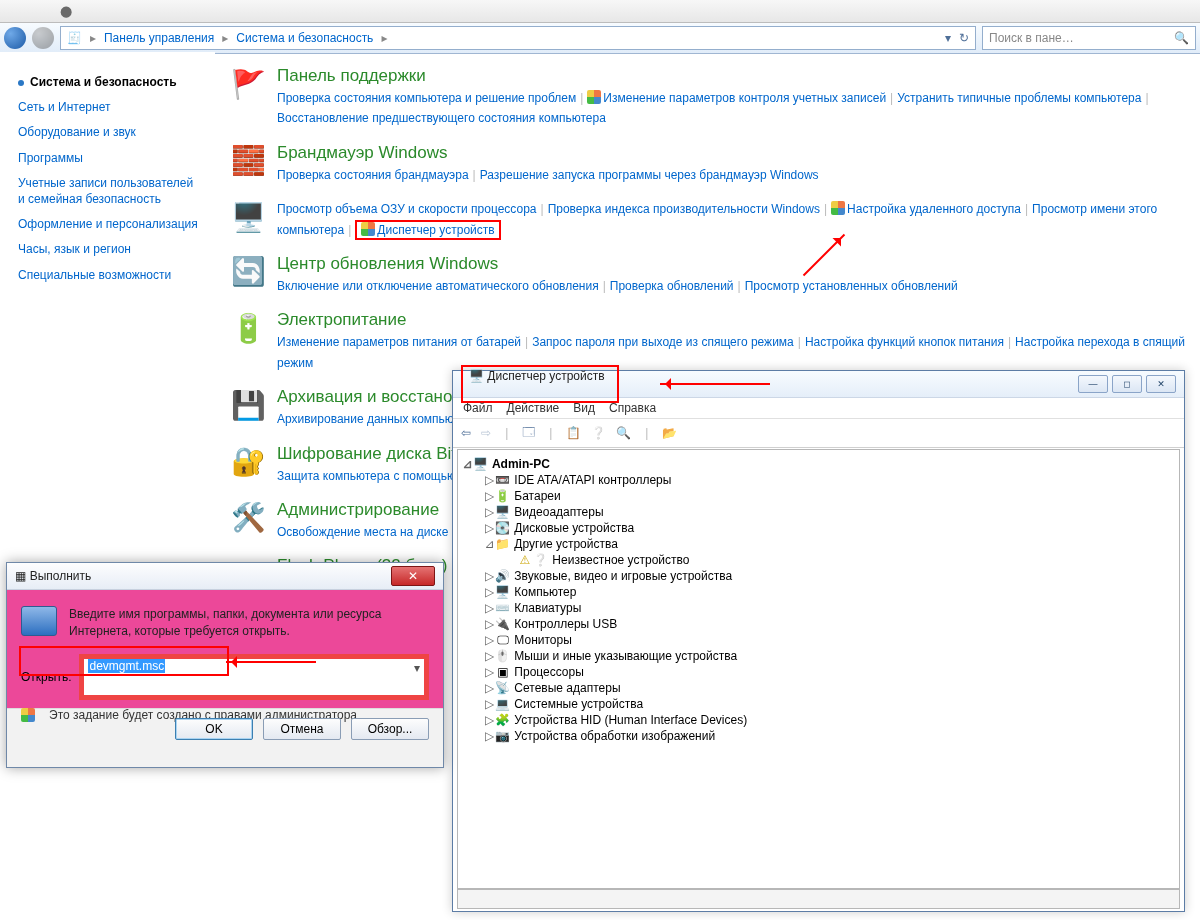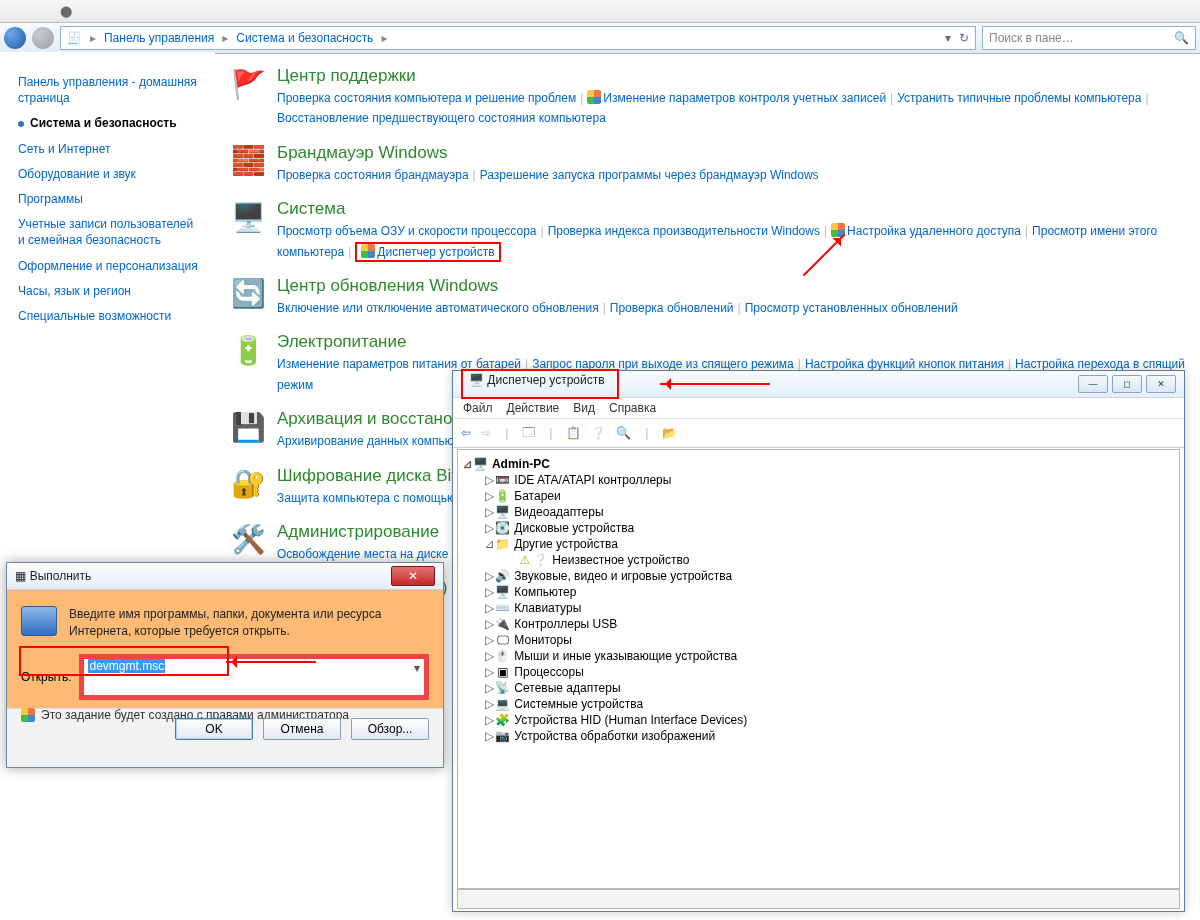--- a/index.html
+++ b/index.html
@@ -32,52 +32,52 @@
 .cat-body h2{margin:0 0 2px 0;color:#2b8a2b;font-weight:normal;font-size:17px}
 .cat-body .sublinks{line-height:1.7}
 .shield{display:inline-block;width:14px;height:14px;vertical-align:-2px;margin-right:2px;background:conic-gradient(#e74 0 25%,#48c 25% 50%,#4b4 50% 75%,#ec4 75% 100%);border-radius:2px}
 
 .red-box{border:2px solid red;padding:1px 4px}
 
 
 .devmgr{position:absolute;left:452px;top:370px;width:731px;height:540px;background:#fff;border:1px solid #5c7ca5;box-shadow:0 0 10px rgba(0,0,0,.2)}
 .devmgr-title{height:26px;background:linear-gradient(#f7fbff,#e5eef9);border-bottom:1px solid #ccd7e6;display:flex;align-items:center;padding:0 8px;font-size:12px;color:#222}
 .devmgr-title .title-left{display:flex;align-items:center;gap:6px}
-.devmgr-title .title-left .hlbox{border:2px solid red;padding:2px 12px 10px 6px}
+.devmgr-title .title-left .hlbox{border:2px solid red;padding:2px 12px 18px 6px}
 .devmgr-title .win-btns{margin-left:auto;display:flex;gap:4px}
 .win-btn{width:28px;height:16px;border:1px solid #8aa4c8;border-radius:2px;background:linear-gradient(#f4f8fd,#dbe6f4);font-size:9px;color:#23456a;display:flex;align-items:center;justify-content:center;cursor:pointer}
 .devmgr-menu{height:20px;display:flex;align-items:center;gap:14px;padding:0 10px;border-bottom:1px solid #e0e0e0;color:#333}
 .devmgr-menu span{cursor:pointer}
 .devmgr-tb{height:28px;border-bottom:1px solid #d0d0d0;display:flex;align-items:center;padding:0 8px;gap:10px;color:#4f6f98}
 .devmgr-tb span{cursor:pointer}
 .devmgr-tree{position:absolute;top:78px;left:4px;right:4px;bottom:22px;border:1px solid #b7b7b7;overflow:auto;padding:6px 4px}
 .devmgr-status{position:absolute;left:4px;right:4px;bottom:2px;height:18px;border:1px solid #b7b7b7;background:#f4f4f4}
 .tree-item{padding:1px 0 1px 0;white-space:nowrap}
 .tree-item .tw{display:inline-block;width:11px;color:#666;text-align:center}
 .tree-item .ico{display:inline-block;width:16px;text-align:center}
 .tree-root{font-weight:bold}
 .tree-child{padding-left:22px}
 .tree-gchild{padding-left:44px}
 .warn{color:#caa400}
 
 
 .run-dlg{position:absolute;left:6px;top:562px;width:436px;height:204px;background:#f2f2f2;border:1px solid #6f88a8;box-shadow:0 0 12px rgba(0,0,0,.35)}
 .run-title{height:26px;background:linear-gradient(#fdfdfe,#e7edf6);border-bottom:1px solid #c7d0de;display:flex;align-items:center;padding:0 8px;font-size:12px;color:#222}
 .run-title .close{margin-left:auto;width:42px;height:18px;background:linear-gradient(#e57373,#c62828);border:1px solid #7c1515;border-radius:2px;color:#fff;display:flex;align-items:center;justify-content:center;cursor:pointer;font-size:12px}
-.run-body{padding:16px 14px 10px 14px;background:#fdba74;height:118px;box-sizing:border-box}
+.run-body{padding:16px 14px 10px 14px;background:#ec4899;height:118px;box-sizing:border-box}
 .run-body .row1{display:flex;gap:12px}
 .run-icon{width:34px;height:28px;background:linear-gradient(#8fb8e8,#2d6fc0);border:1px solid #2f5b91;border-radius:3px;flex-shrink:0}
 .run-body .desc{color:#222;line-height:1.4}
 .run-body .row2{display:flex;align-items:center;margin-top:14px;gap:8px}
 .run-body label{color:#000}
 .run-combo{flex:1;height:20px;border:5px solid #ef4444;background:#fff;padding:0 18px 16px 4px;position:relative}
 .run-combo .val{background:#3399ff;color:#fff;padding:0 1px}
 .run-combo::after{content:"▾";position:absolute;right:4px;top:2px;color:#555}
 .run-hl{position:absolute;border:2px solid red;left:12px;top:83px;width:206px;height:26px;pointer-events:none}
-.run-note{margin-top:8px;display:flex;align-items:flex-start;gap:4px;color:#333}
+.run-note{margin-top:8px;display:flex;align-items:flex-start;gap:12px;color:#333}
 .run-btns{height:40px;display:flex;align-items:center;justify-content:flex-end;gap:10px;padding:0 14px;border-top:1px solid #ddd}
 .btn{width:78px;height:22px;border:1px solid #8a9db5;border-radius:2px;background:linear-gradient(#fdfdfd,#e4e9f1);cursor:pointer;color:#000;font-size:12px}
 .btn.primary{border:1px solid #3c7fb1;box-shadow:inset 0 0 0 1px #a9d4f2}
 
 
 .anno-arrow{position:absolute;height:2px;background:red}
 .anno-arrow::after{content:"";position:absolute;right:-1px;top:-5px;border:6px solid transparent;border-left-color:red}
 .anno-arrow.rev::after{right:auto;left:-1px;border-left-color:transparent;border-right-color:red}
 </style>
 </head>
@@ -103,52 +103,50 @@
     </span>
   </div>
   <div class="searchbox">
     <span style="">Поиск в пане…</span>
     <span class="mag">🔍</span>
   </div>
 </div>
 
 <div class="explorer-body">
   <div class="sidebar">
-    <div class="item" style="color:#0066cc">Панель управления - домашняя страница</div>
     <div id="sidebar-list">
         <div class="item current">Система и безопасность</div>
         <div class="item">Сеть и Интернет</div>
         <div class="item">Оборудование и звук</div>
         <div class="item">Программы</div>
         <div class="item">Учетные записи пользователей и семейная безопасность</div>
         <div class="item">Оформление и персонализация</div>
         <div class="item">Часы, язык и регион</div>
         <div class="item">Специальные возможности</div>
       </div>
   </div>
   <div class="content">
     <div id="cat-list">
         <div class="category">
           <div class="cat-icon">🚩</div>
           <div class="cat-body">
-            <h2 class="link" style="color: rgb(43, 138, 43);">Центр поддержки</h2>
+            <h2 class="link" style="color: rgb(43, 138, 43);">Панель поддержки</h2>
             <div class="sublinks"><span><span class="link">Проверка состояния компьютера и решение проблем</span></span><span class="sep">|</span><span><span class="shield"></span><span class="link">Изменение параметров контроля учетных записей</span></span><span class="sep">|</span><span><span class="link">Устранить типичные проблемы компьютера</span></span><span class="sep">|</span><span><span class="link">Восстановление предшествующего состояния компьютера</span></span></div>
           </div>
         </div>
         <div class="category">
           <div class="cat-icon">🧱</div>
           <div class="cat-body">
             <h2 class="link" style="color: rgb(43, 138, 43);">Брандмауэр Windows</h2>
             <div class="sublinks"><span><span class="link">Проверка состояния брандмауэра</span></span><span class="sep">|</span><span><span class="link">Разрешение запуска программы через брандмауэр Windows</span></span></div>
           </div>
         </div>
         <div class="category">
           <div class="cat-icon">🖥️</div>
           <div class="cat-body">
-            <h2 class="link" style="color: rgb(43, 138, 43);">Система</h2>
             <div class="sublinks"><span><span class="link">Просмотр объема ОЗУ и скорости процессора</span></span><span class="sep">|</span><span><span class="link">Проверка индекса производительности Windows</span></span><span class="sep">|</span><span><span class="shield"></span><span class="link">Настройка удаленного доступа</span></span><span class="sep">|</span><span><span class="link">Просмотр имени этого компьютера</span></span><span class="sep">|</span><span class="red-box"><span class="shield"></span><span class="link">Диспетчер устройств</span></span></div>
           </div>
         </div>
         <div class="category">
           <div class="cat-icon">🔄</div>
           <div class="cat-body">
             <h2 class="link" style="color: rgb(43, 138, 43);">Центр обновления Windows</h2>
             <div class="sublinks"><span><span class="link">Включение или отключение автоматического обновления</span></span><span class="sep">|</span><span><span class="link">Проверка обновлений</span></span><span class="sep">|</span><span><span class="link">Просмотр установленных обновлений</span></span></div>
           </div>
         </div>

